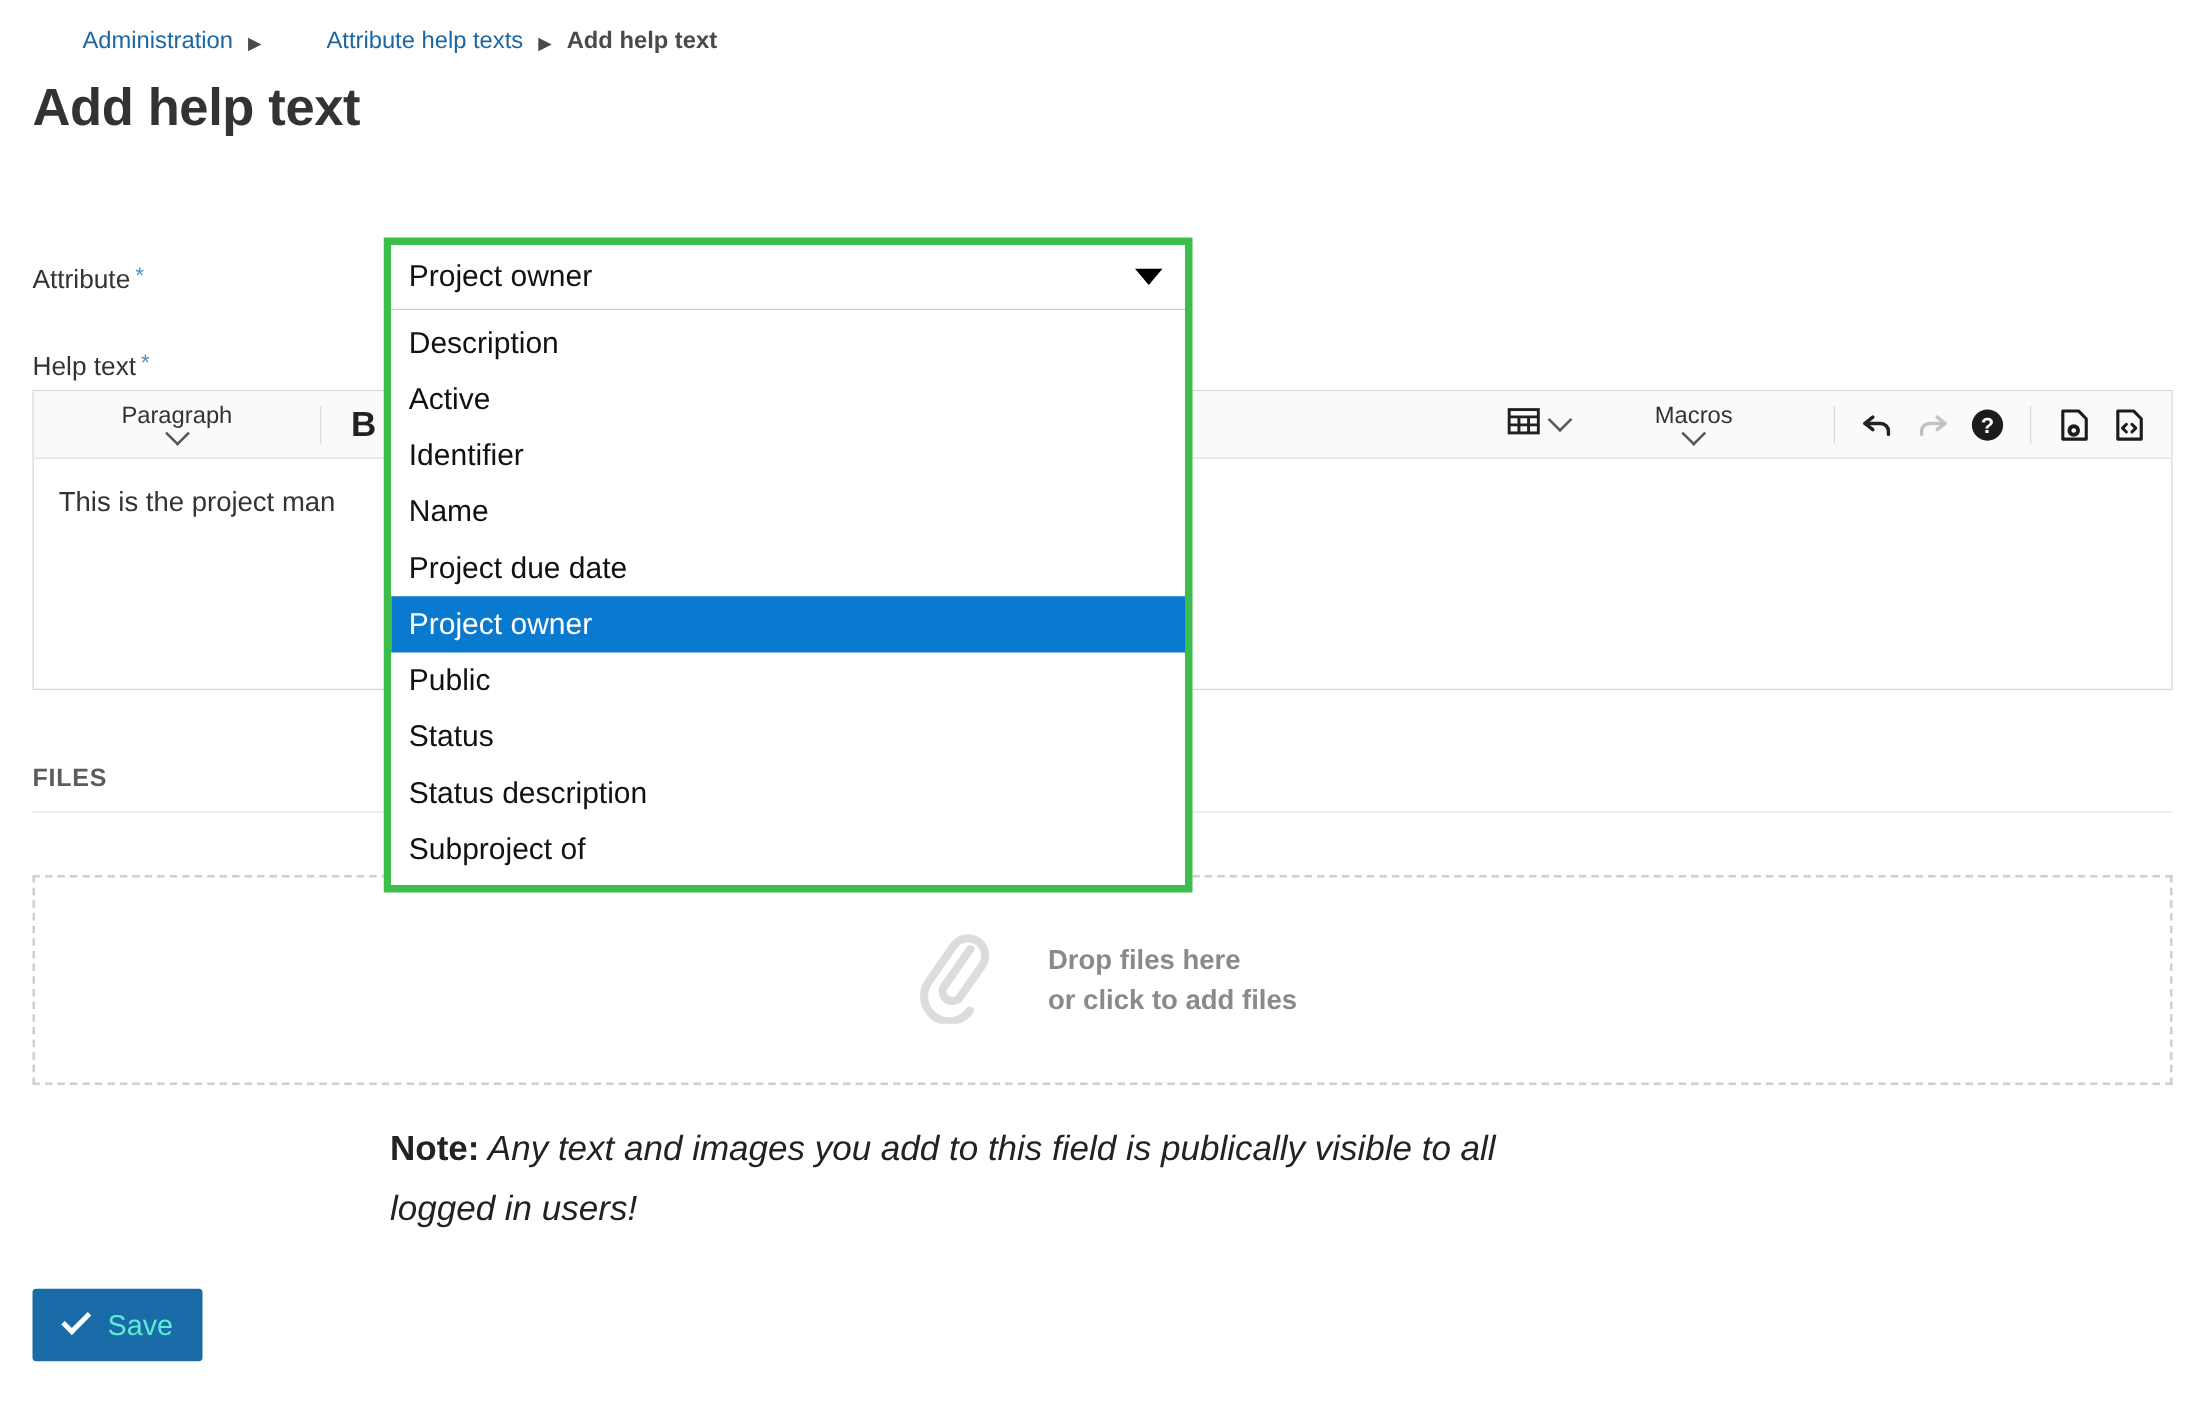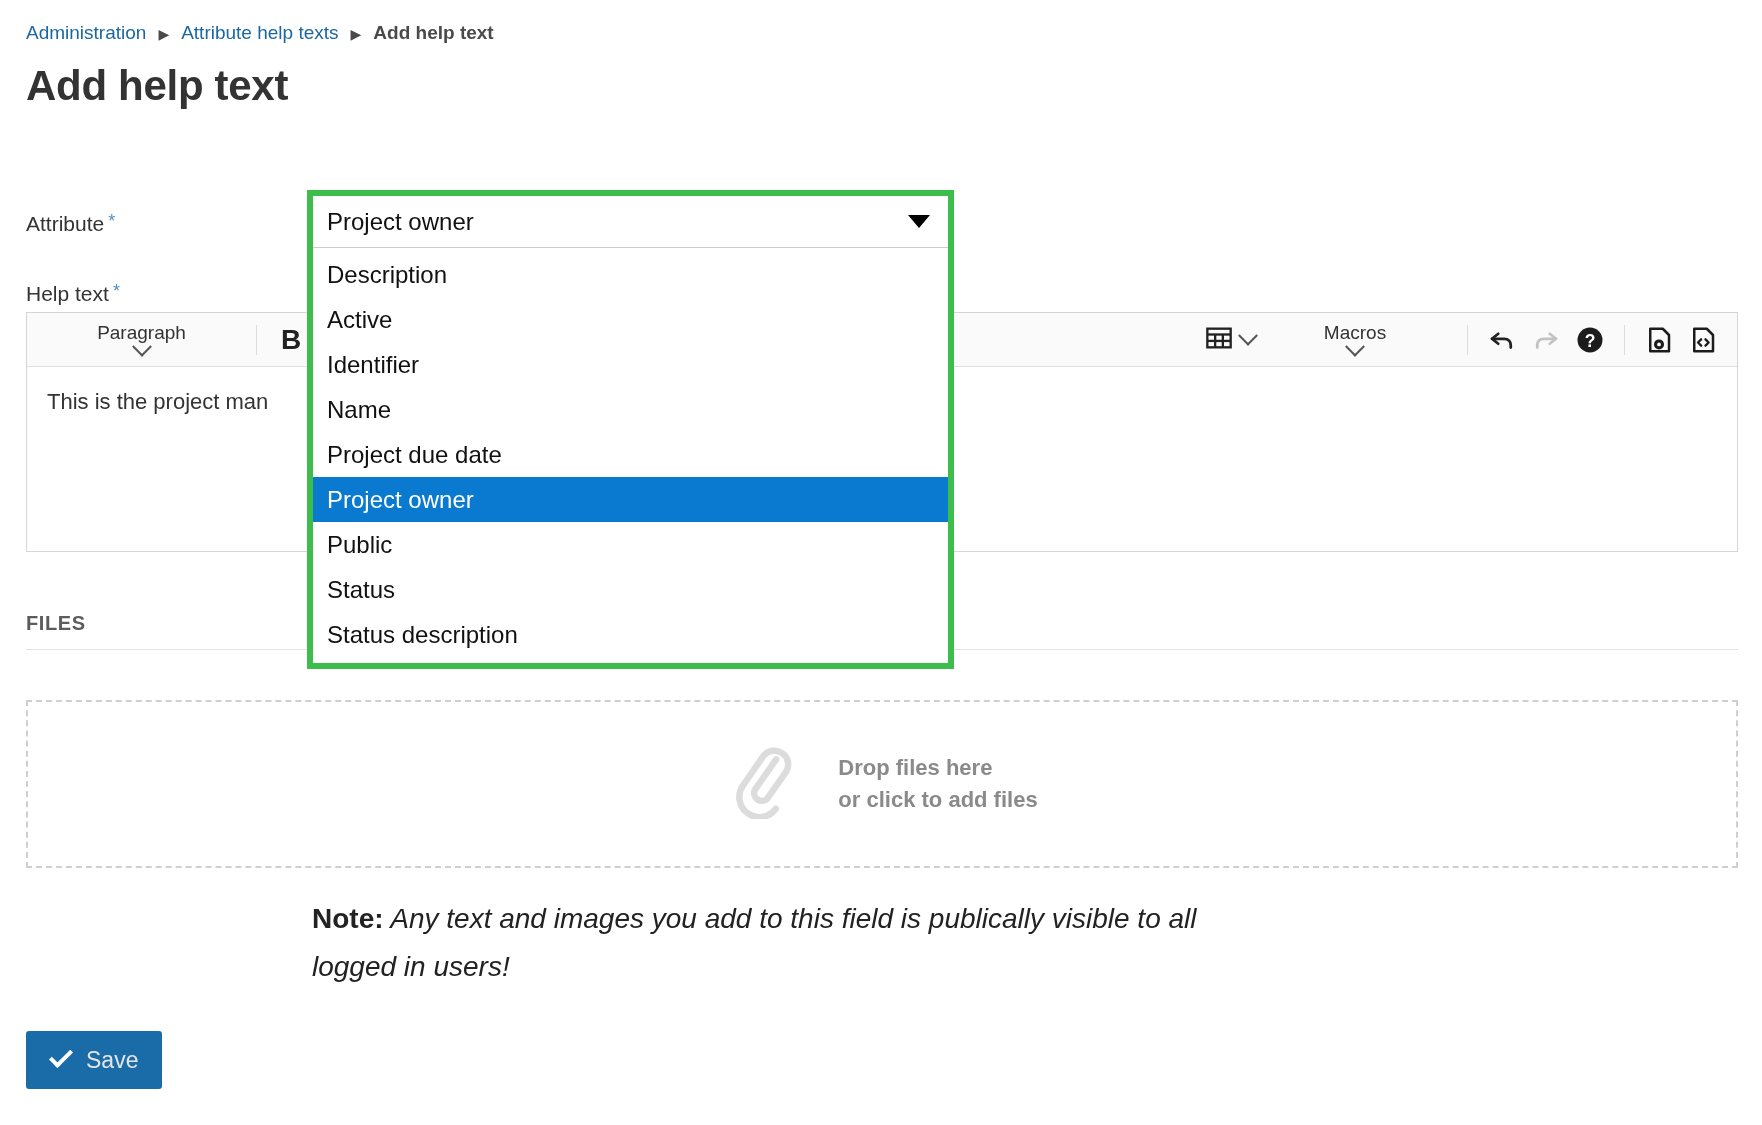--- a/index.html
+++ b/index.html
@@ -29,20 +29,21 @@
     display: flex;
     align-items: center;
     font-size: 19px;
     line-height: 22px;
   }
   .crumb-link {
     color: #1a67a3;
     text-decoration: none;
     cursor: pointer;
     white-space: nowrap;
+    margin-left: 40px;
   }
   .crumb-current {
     color: #4a4a4a;
     font-weight: 600;
     white-space: nowrap;
   }
   .crumb-sep {
     color: #4a4a4a;
     margin: 0 12px;
     font-size: 14px;
@@ -210,21 +211,21 @@
   .note b { font-style: normal; font-weight: bold; }
 
   
   .save-btn {
     position: absolute;
     left: 26px;
     top: 1031px;
     height: 58px;
     min-width: 128px;
     background: #1a6ca8;
-    color: #e5e5e5;
+    color: #5eead4;
     border: none;
     border-radius: 3px;
     display: flex;
     align-items: center;
     justify-content: center;
     gap: 14px;
     padding: 11px 24px;
     font-size: 23px;
     cursor: pointer;
     font-family: "Liberation Sans", sans-serif;
@@ -404,16 +405,17 @@
     <ul class="dd-list">
       <li class="dd-item">Description</li>
       <li class="dd-item">Active</li>
       <li class="dd-item">Identifier</li>
       <li class="dd-item">Name</li>
       <li class="dd-item">Project due date</li>
       <li class="dd-item selected">Project owner</li>
       <li class="dd-item">Public</li>
       <li class="dd-item">Status</li>
       <li class="dd-item">Status description</li>
+      <li class="dd-item">Subproject of</li>
     </ul>
   </div>
 
 </div>
 
 </body></html>

